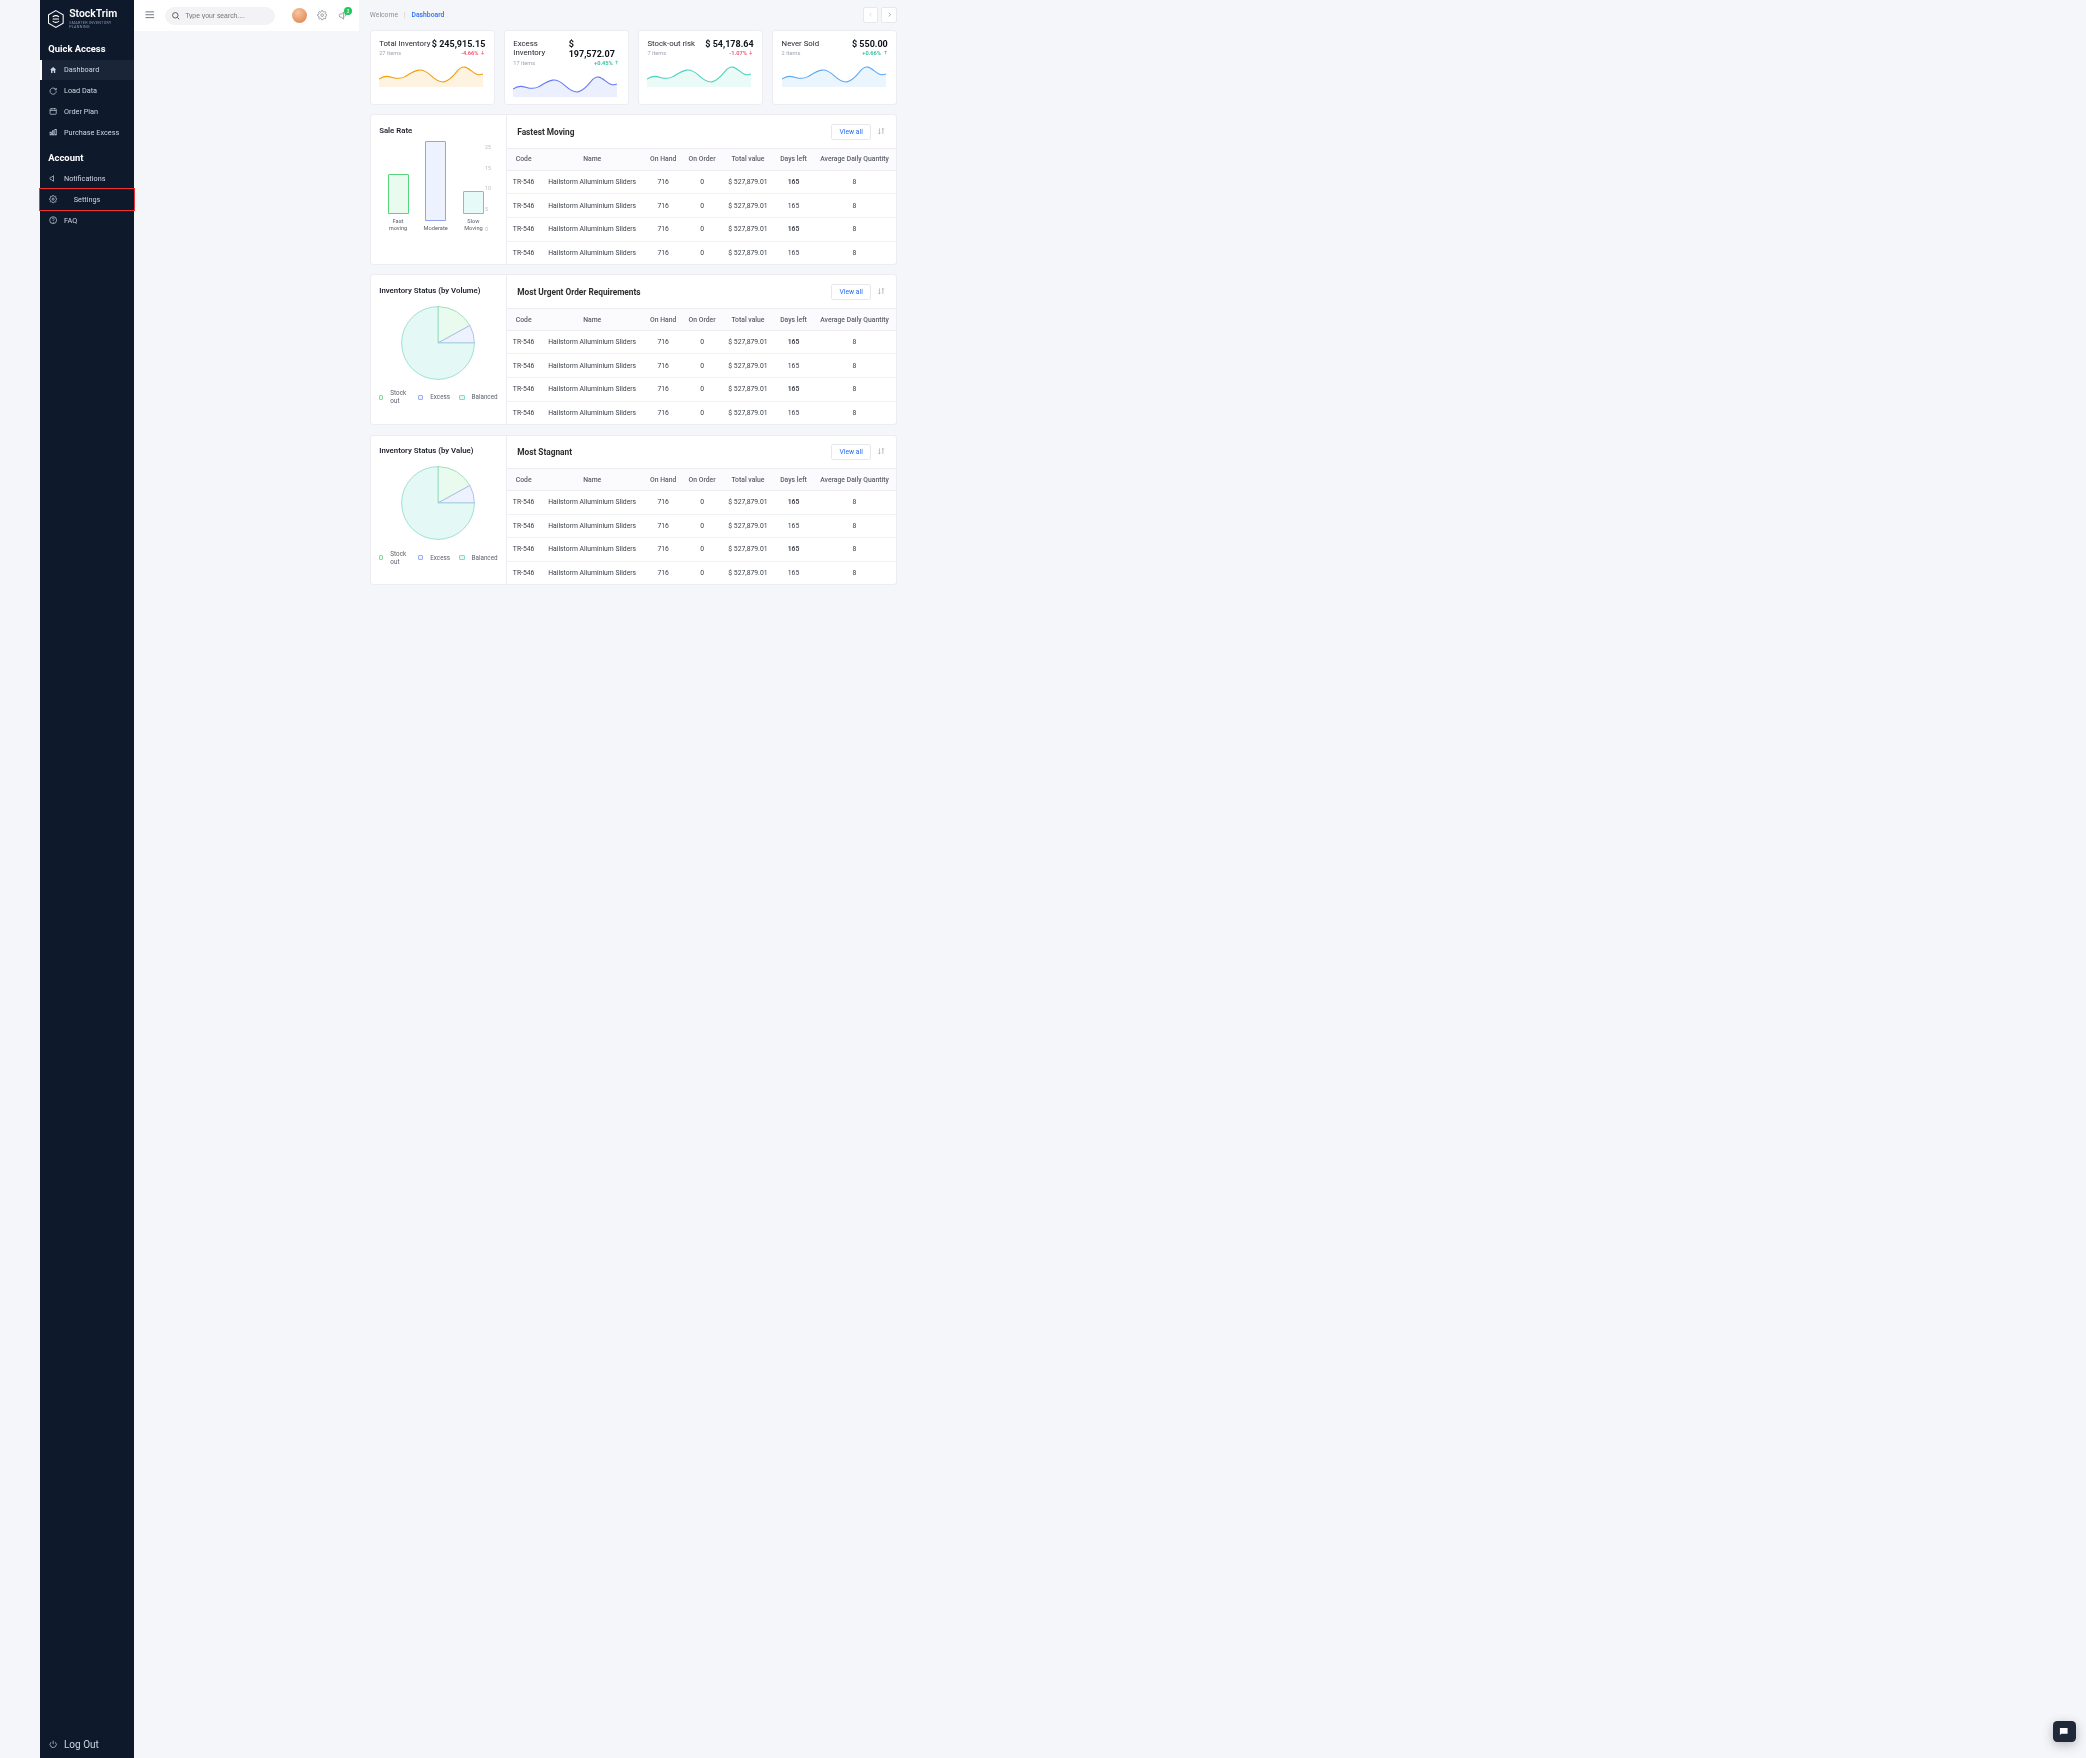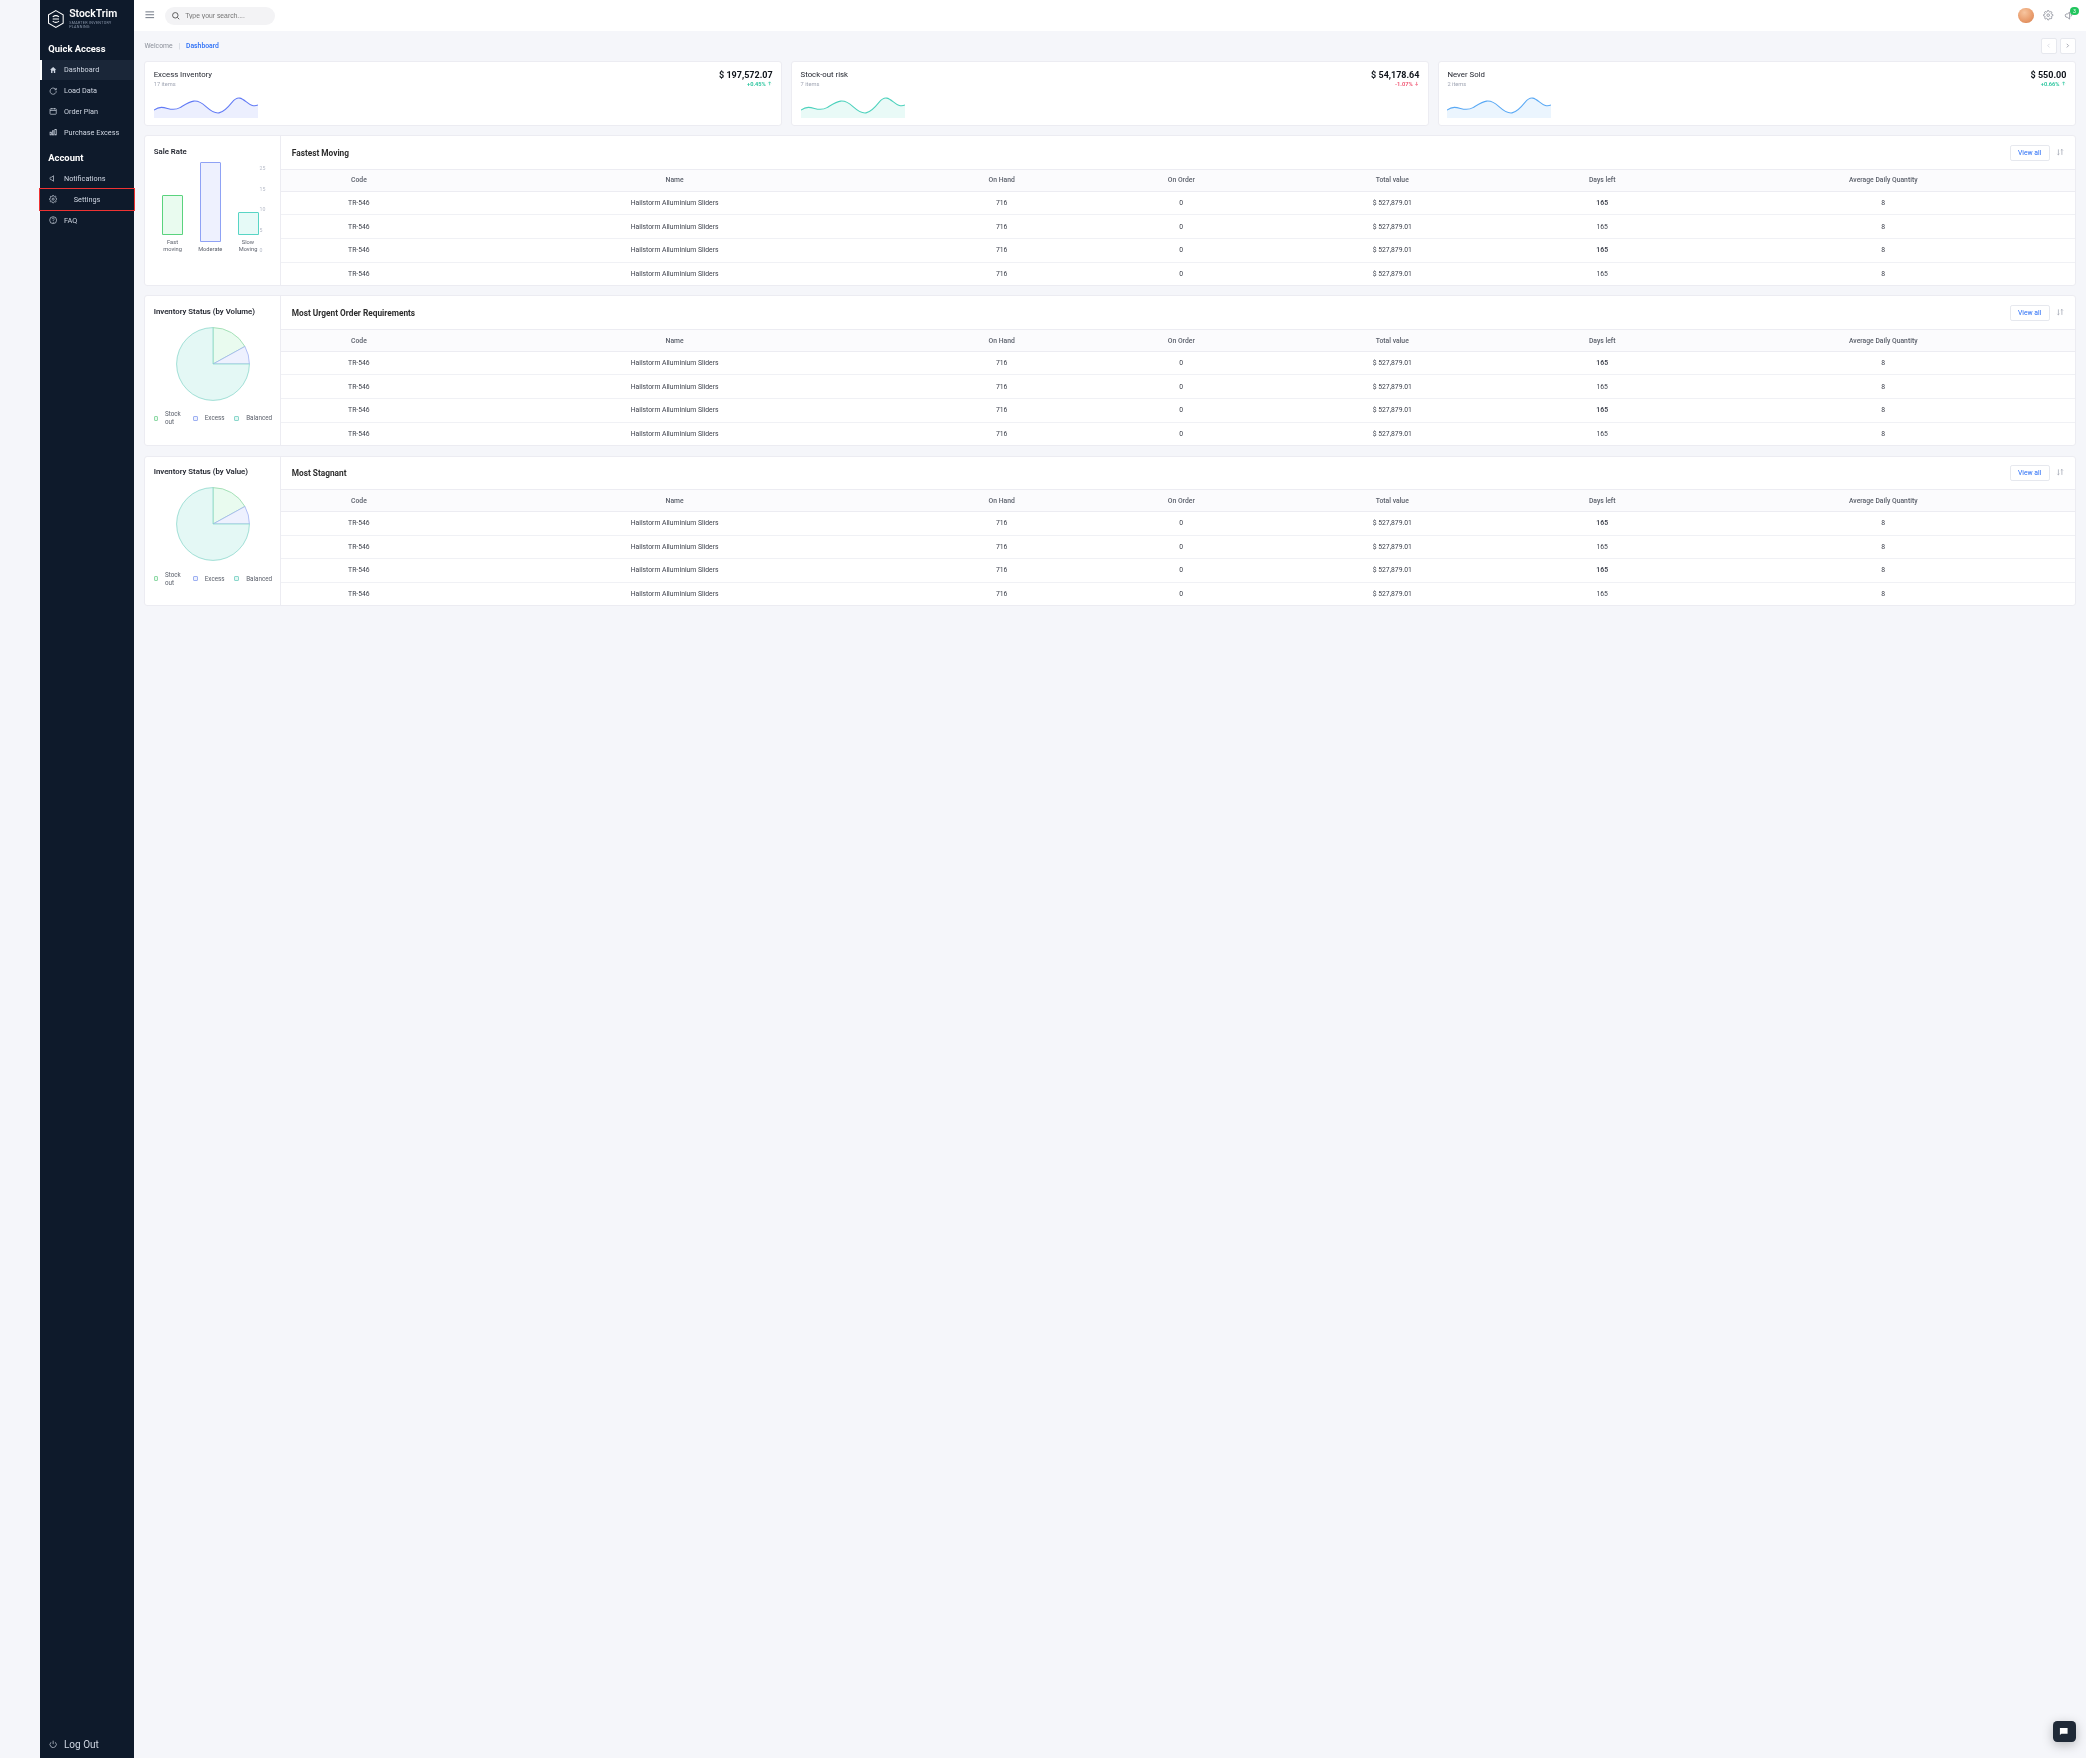--- a/index.html
+++ b/index.html
@@ -15,21 +15,21 @@
 .section-title { padding: 9.4px 8.3px 5.2px; font-size: 9.4px; font-weight: 700; color: #fff; }
 .nav-item { display: flex; align-items: center; gap: 6.3px; padding: 5.7px 8.3px; font-size: 7.3px; color: #cfd6e2; cursor: pointer; position: relative; }
 .nav-item.active { background: #1a2638; }
 .nav-item.active::before { content:""; position:absolute; left:0; top:0; bottom:0; width:1.6px; background:#fff; }
 .nav-item.highlighted { outline: 1px solid #e33; outline-offset: -0.5px; gap: 16px; }
 .nav-icon { width: 9.4px; height: 9.4px; display:inline-flex; align-items:center; justify-content:center; color:#cfd6e2; flex-shrink:0; }
 .sidebar-spacer { flex: 1; }
 .logout { display:flex; align-items:center; gap:6.3px; padding: 8.3px; font-size:10px; color:#cfd6e2; cursor:pointer; }
 
 
-.main { flex: 1; display:flex; flex-direction:column;border-radius:9px; }
+.main { flex: 1; display:flex; flex-direction:row;border-radius:9px; }
 .topbar { background:#fff; height:31px; display:flex; align-items:center; padding:0 10.4px; gap:8.3px; }
 .hamburger { width:12.5px; height:12.5px; cursor:pointer; color:#6b7280; }
 .search-wrap { position:relative; flex: 0 0 110px; }
 .search-input { width:100%; height:18px; border-radius:9px; border:none; background:#f3f3f5; padding:0 7.3px 0 20px; font-size:6.8px; outline:none; }
 .search-icon-el { position:absolute; left:6.3px; top:4.2px; color:#3a3a3a; }
 .topbar-spacer { flex:1; }
 .avatar { width:15.7px; height:15.7px; border-radius:50%; background: radial-gradient(circle at 40% 30%, #f7c59f 0%, #e89a6a 60%, #cf7d4e 100%); cursor:pointer; }
 .tb-icon { width:12.5px; height:12.5px; display:flex; align-items:center; justify-content:center; color:#8b8f99; cursor:pointer; position:relative; }
 .badge-dot { position:absolute; top:-2.1px; right:-3.1px; min-width:8.3px; height:8.3px; border-radius:4.2px; background:#22c55e; color:#fff; font-size:5.2px; display:flex; align-items:center; justify-content:center; padding:0 1.6px; }
 
@@ -242,20 +242,33 @@
           </div>
           <div class="pager-btn">
             <svg width="7.3" height="7.3" viewBox="0 0 24 24" fill="none" stroke="currentColor" stroke-width="2">
                 <polyline points="9 18 15 12 9 6"></polyline>
               </svg>
           </div>
         </div>
       </div>
 
       <div class="stat-row" id="stat-row">
+          <div class="stat-card"><div class="stat-head">
+              <div class="stat-title">Total Inventory</div>
+              <div class="stat-value">$ 245,915.15</div>
+            </div><div class="stat-sub-row">
+              <span>27 items</span>
+              <span class="delta down">-4.66% <svg width="5.2" height="5.2" viewBox="0 0 24 24" fill="none" stroke="currentColor" stroke-width="3">
+                  <line x1="12" y1="4" x2="12" y2="20"></line>
+                  <polyline points="6 14 12 20 18 14"></polyline>
+                </svg></span>
+            </div><svg class="spark" viewBox="0 0 200 50" preserveAspectRatio="none">
+              <path d="M0 35 C20 20,30 42,50 30 S80 10,100 28 S130 45,150 20 S180 35,200 25" fill="none" stroke="#f59e0b" stroke-width="2"></path>
+              <path d="M0 35 C20 20,30 42,50 30 S80 10,100 28 S130 45,150 20 S180 35,200 25 L200 50 L0 50 Z" fill="#f59e0b" opacity="0.12"></path>
+            </svg></div>
           <div class="stat-card"><div class="stat-head">
               <div class="stat-title">Excess Inventory</div>
               <div class="stat-value">$ 197,572.07</div>
             </div><div class="stat-sub-row">
               <span>17 items</span>
               <span class="delta up">+0.45% <svg width="5.2" height="5.2" viewBox="0 0 24 24" fill="none" stroke="currentColor" stroke-width="3">
                   <line x1="12" y1="20" x2="12" y2="4"></line>
                   <polyline points="6 10 12 4 18 10"></polyline>
                 </svg></span>
             </div><svg class="spark" viewBox="0 0 200 50" preserveAspectRatio="none">

